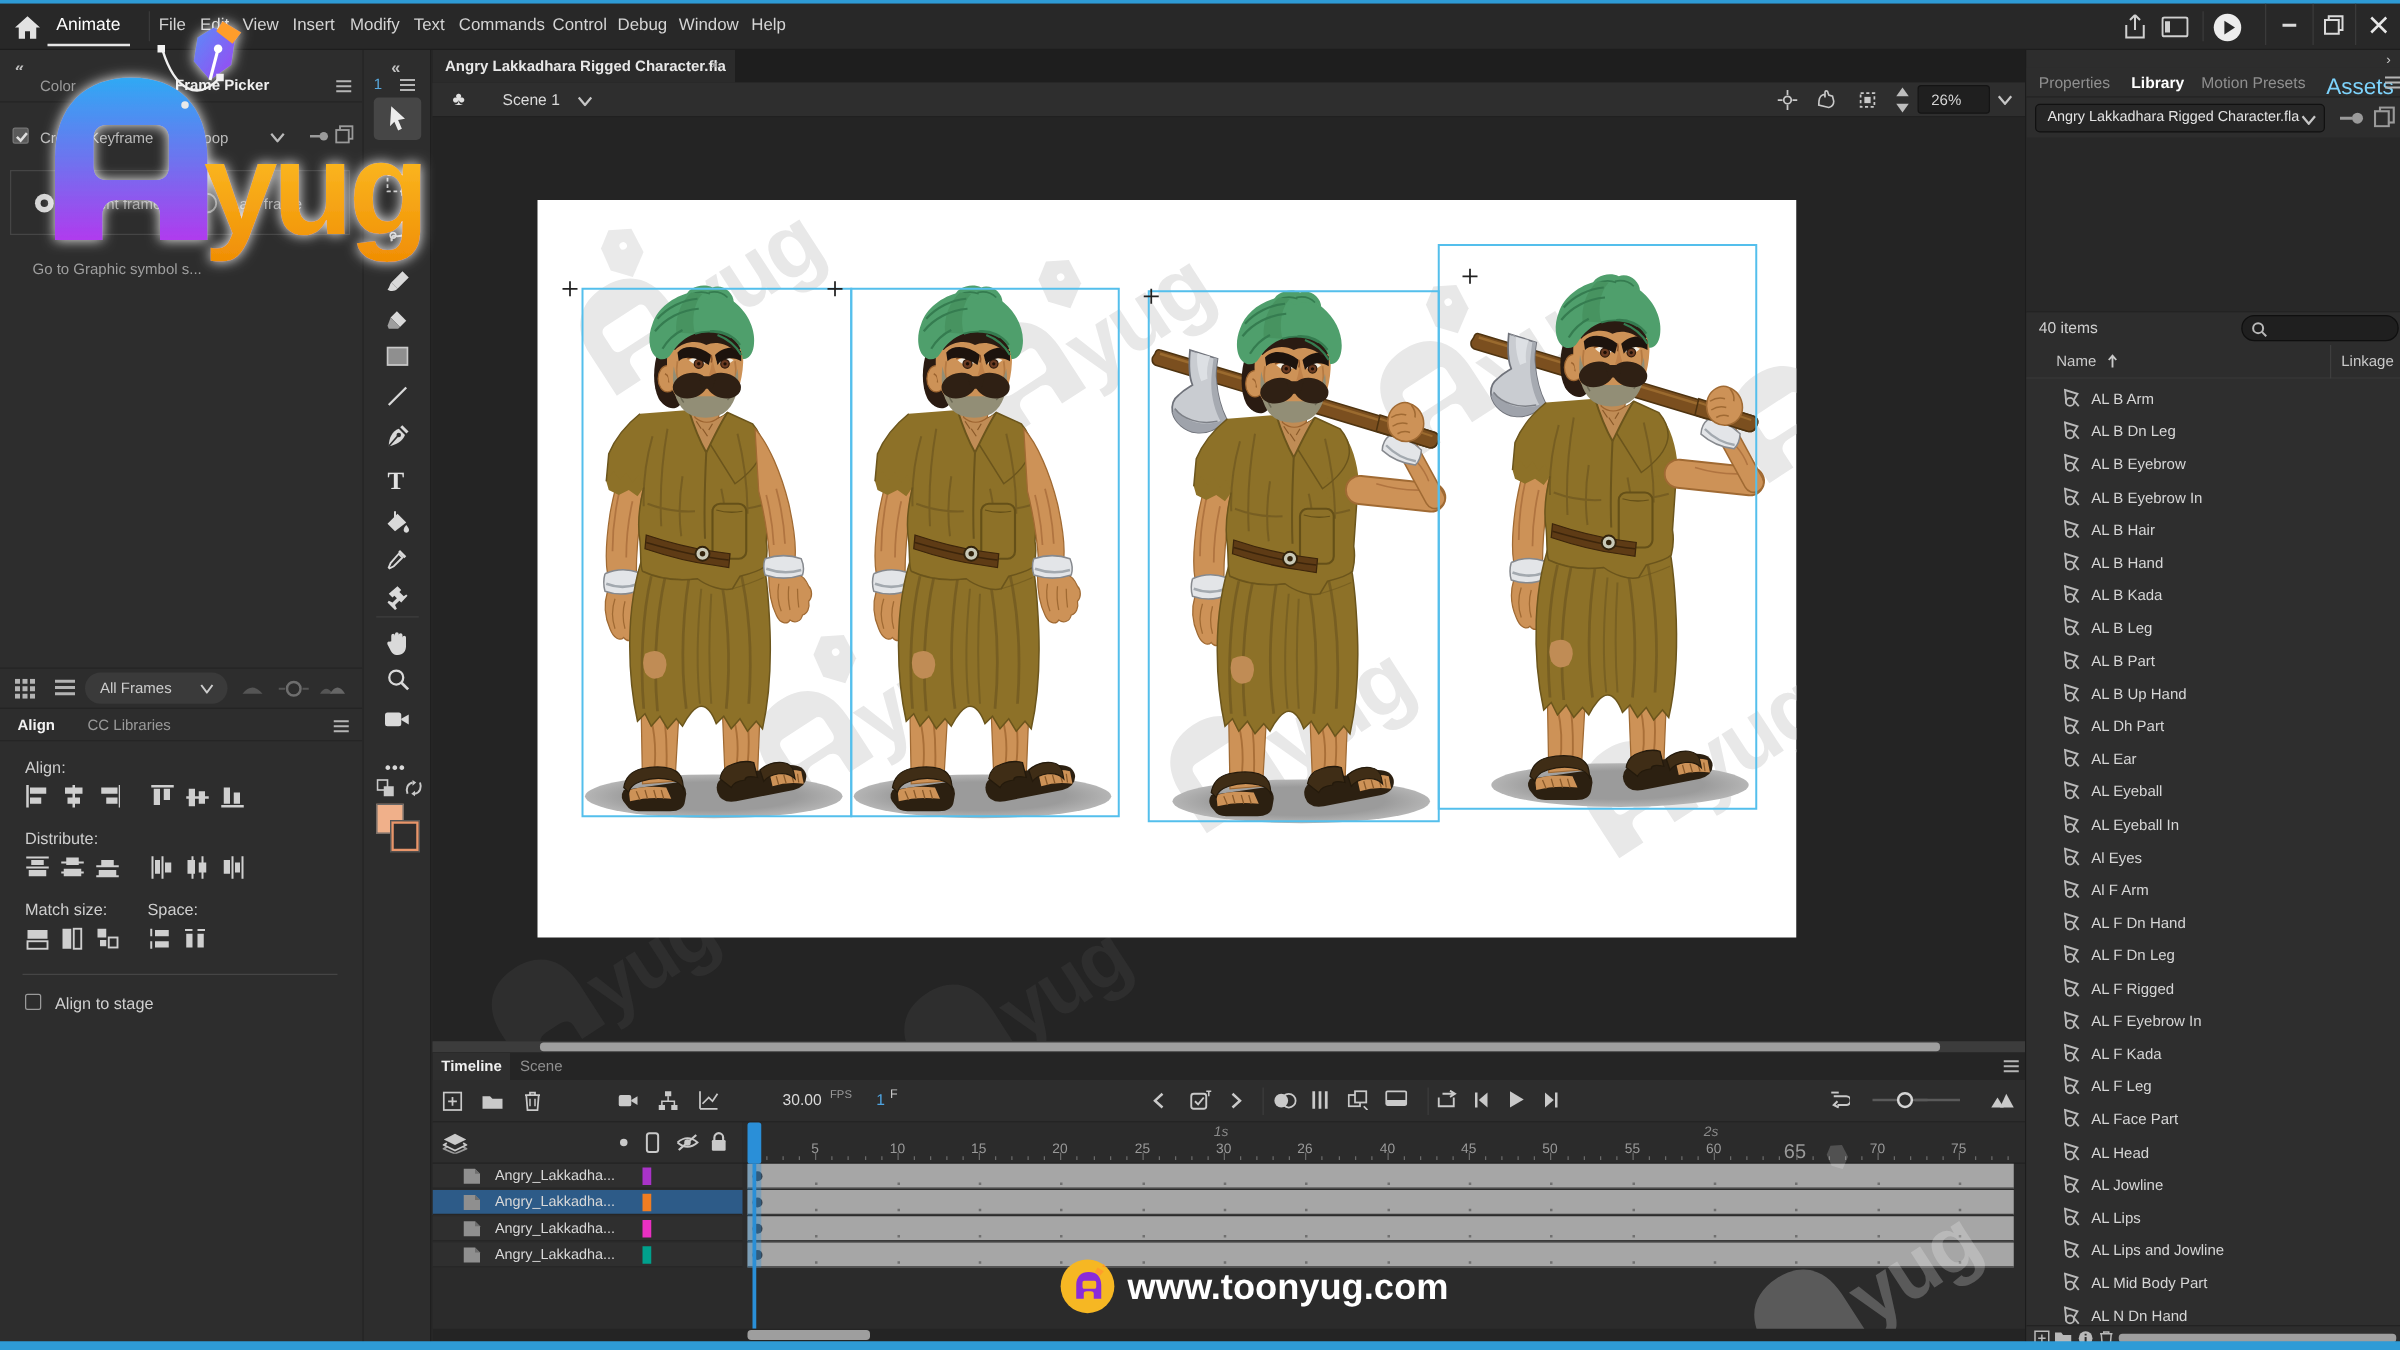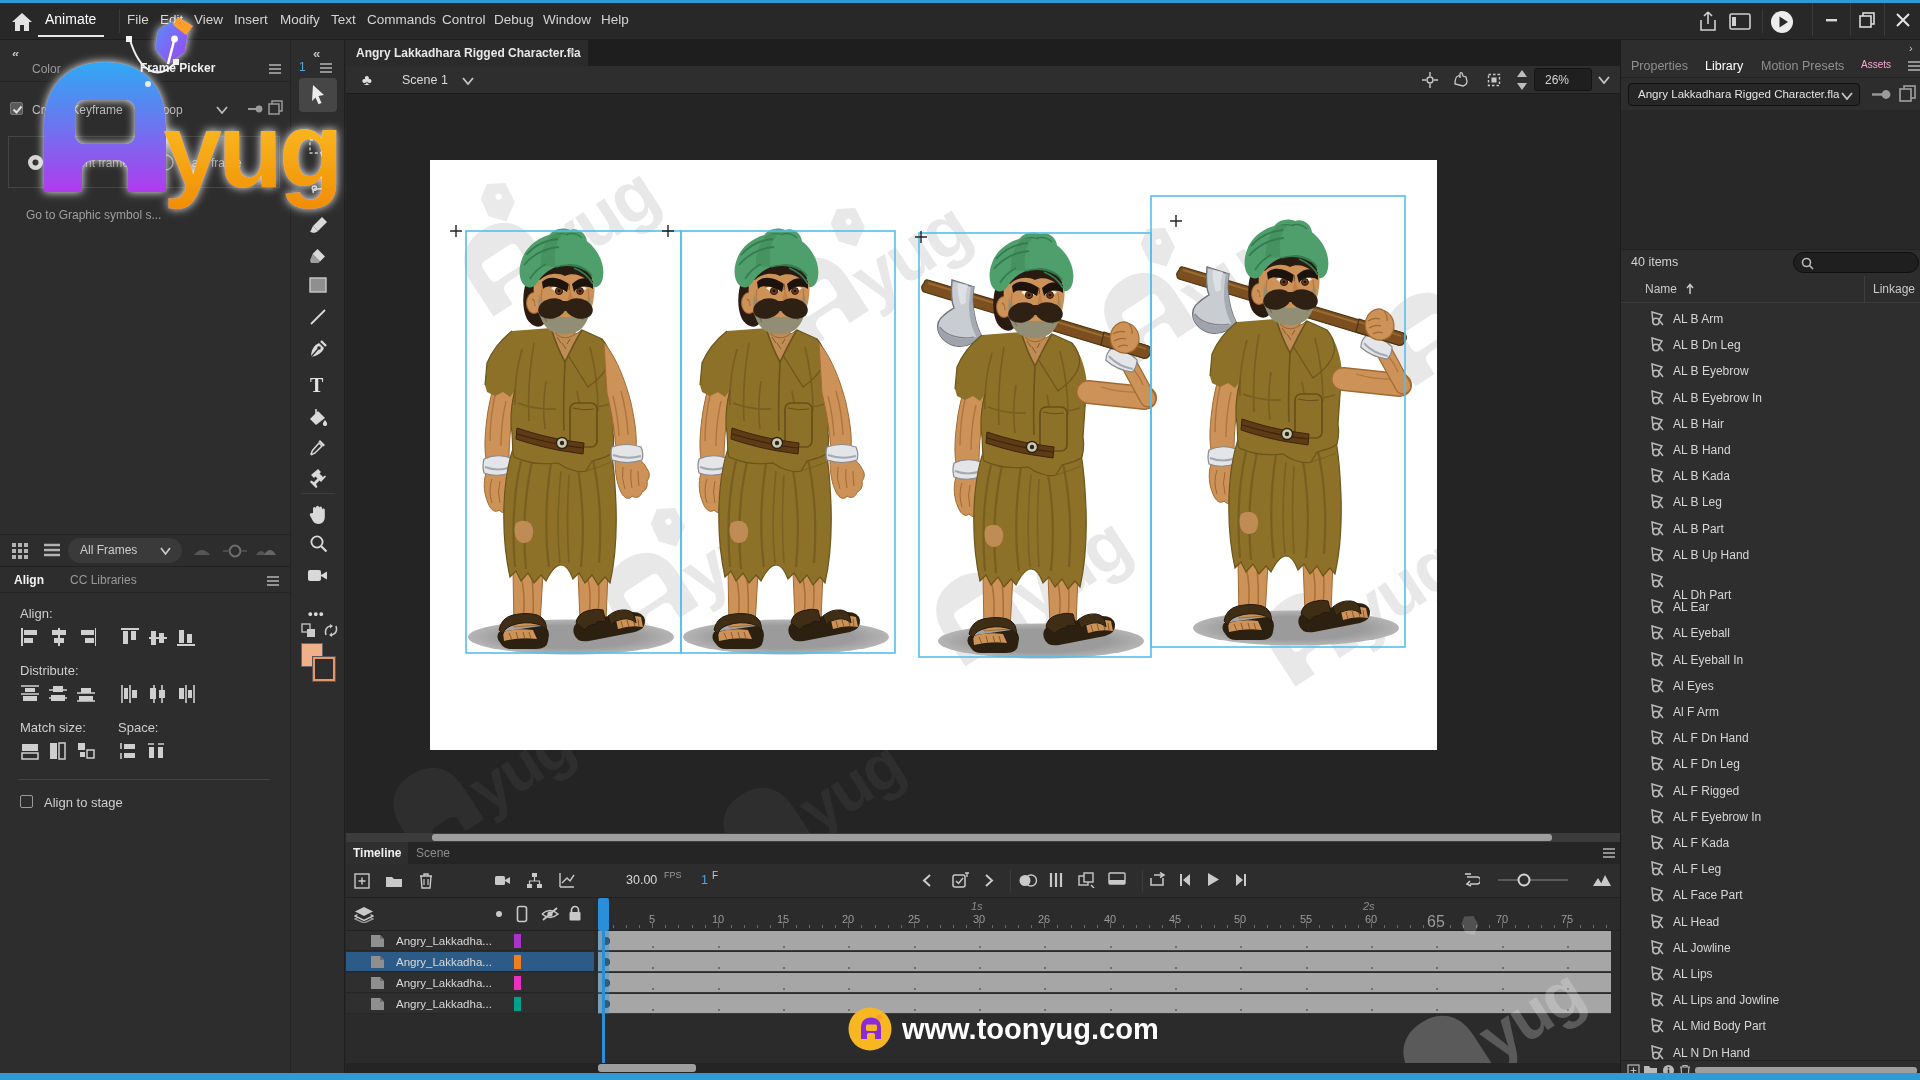--- a/index.html
+++ b/index.html
@@ -979,23 +979,23 @@
     <div class="abs" style="left:252px;top:1px;width:98px;height:8px;background:#9e9e9e;border-radius:3px"></div>
   </div>
 </div>
 </div>
 
 <div class="abs" id="rightdock" style="left:1620px;top:40px;width:300px;height:1040px;background:#2d2d2d;border-left:1px solid #1c1c1c;overflow:hidden">
   <div class="abs" style="left:288px;top:2px;font-size:11px;color:#c9c9c9">›</div>
 
   <div class="abs" style="left:0;top:14px;width:300px;height:24px;background:#2d2d2d;border-bottom:1px solid #232323">
     <span class="abs" style="left:10px;top:5px;font-size:12.5px;color:#8f8f8f">Properties</span>
-    <span class="abs" style="left:84px;top:5px;font-size:12.5px;color:#ffffff;font-weight:normal">Library</span>
+    <span class="abs" style="left:84px;top:5px;font-size:12.5px;color:#ffffff;font-weight:bold">Library</span>
     <span class="abs" style="left:140px;top:5px;font-size:12.5px;color:#8f8f8f">Motion Presets</span>
-    <span class="abs" style="left:240px;top:5px;font-size:10px;color:#f9a8d4">Assets</span>
+    <span class="abs" style="left:240px;top:5px;font-size:18px;color:#7dd3fc">Assets</span>
     <svg class="abs" style="left:286px;top:6px" width="14" height="12" viewBox="0 0 14 12">
         <path d="M1 2h12M1 6h12M1 10h12" stroke="#b5b5b5" stroke-width="1.6"></path>
       </svg>
   </div>
 
   <div class="abs" style="left:7px;top:43px;width:232px;height:23px;background:#262626;border:1px solid #111;border-radius:4px">
     <span class="abs" style="left:9px;top:4px;font-size:11.5px;color:#e3e3e3">Angry Lakkadhara Rigged Character.fla</span>
     <svg class="abs" style="left:212px;top:8px" width="12" height="8" viewBox="0 0 12 8">
         <path d="M1 1 L6 7 L11 1" fill="none" stroke="#c5c5c5" stroke-width="1.8"></path>
       </svg>
@@ -1098,21 +1098,21 @@
           <path d="M3 2 L13 5 L10 10 L4 12 Z M10 10 L14 15" fill="none" stroke="#b9b9b9" stroke-width="1.5"></path>
           <circle cx="7" cy="11.5" r="3.2" fill="#2d2d2d" stroke="#b9b9b9" stroke-width="1.5"></circle>
         </svg>
  <span class="abs" style="left:52px;top:6px;font-size:12px;color:#d6d6d6">AL B Up Hand</span>
 </div>
       <div class="abs" style="left:0;top:265px;width:300px;height:26px">
  <svg class="abs" style="left:28px;top:4px" width="17" height="17" viewBox="0 0 17 17">
           <path d="M3 2 L13 5 L10 10 L4 12 Z M10 10 L14 15" fill="none" stroke="#b9b9b9" stroke-width="1.5"></path>
           <circle cx="7" cy="11.5" r="3.2" fill="#2d2d2d" stroke="#b9b9b9" stroke-width="1.5"></circle>
         </svg>
- <span class="abs" style="left:52px;top:20px;font-size:12px;color:#d6d6d6">AL Dh Part</span>
+ <span class="abs" style="left:52px;top:6px;font-size:12px;color:#d6d6d6">AL Dh Part</span>
 </div>
       <div class="abs" style="left:0;top:291px;width:300px;height:26px">
  <svg class="abs" style="left:28px;top:4px" width="17" height="17" viewBox="0 0 17 17">
           <path d="M3 2 L13 5 L10 10 L4 12 Z M10 10 L14 15" fill="none" stroke="#b9b9b9" stroke-width="1.5"></path>
           <circle cx="7" cy="11.5" r="3.2" fill="#2d2d2d" stroke="#b9b9b9" stroke-width="1.5"></circle>
         </svg>
  <span class="abs" style="left:52px;top:6px;font-size:12px;color:#d6d6d6">AL Ear</span>
 </div>
       <div class="abs" style="left:0;top:317px;width:300px;height:26px">
  <svg class="abs" style="left:28px;top:4px" width="17" height="17" viewBox="0 0 17 17">

